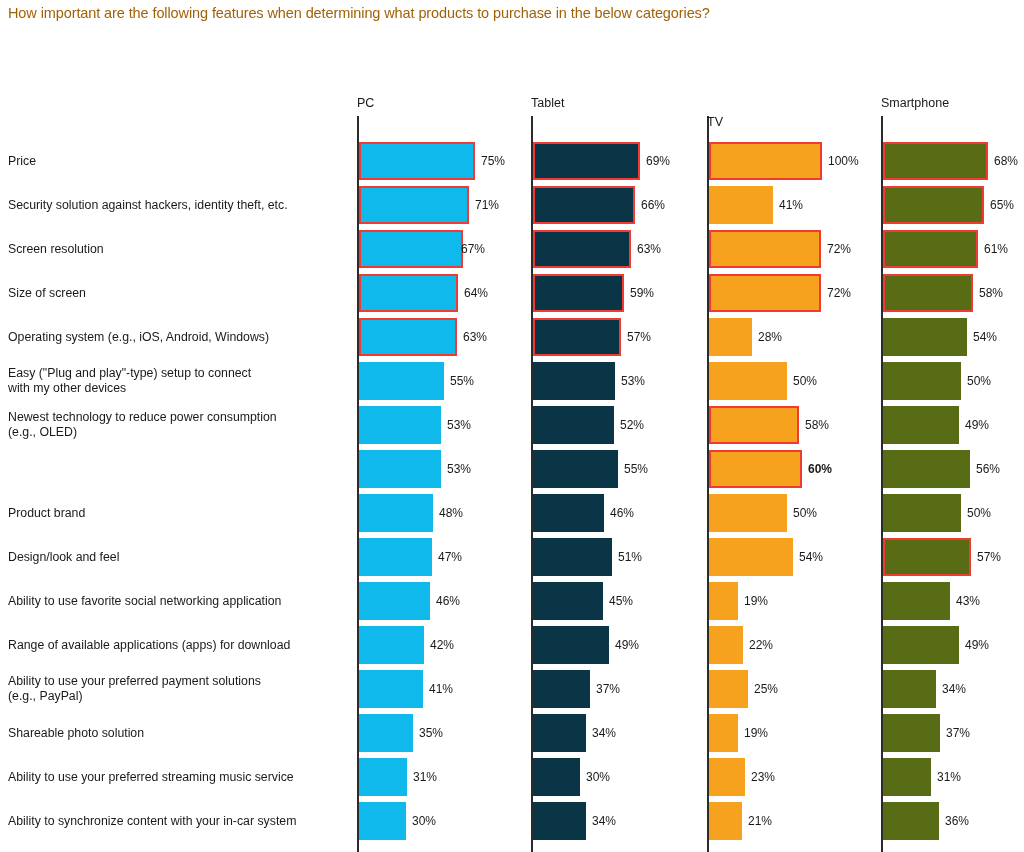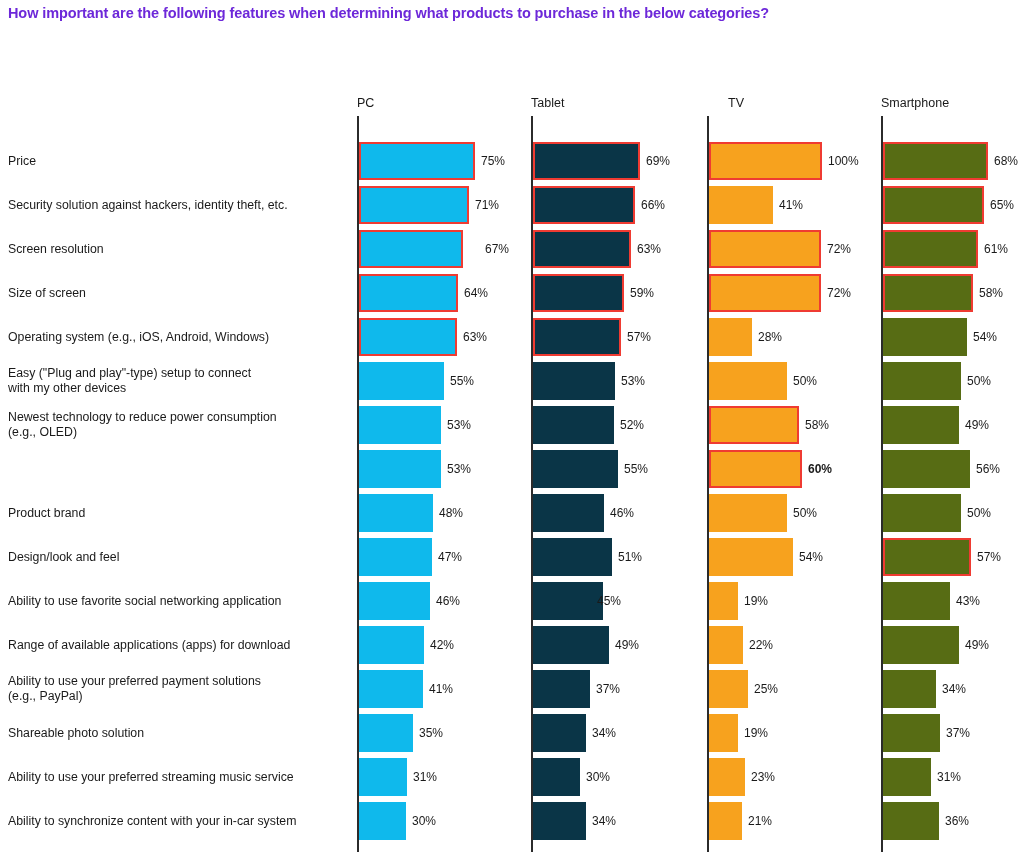--- a/index.html
+++ b/index.html
@@ -21,22 +21,22 @@
     height: 852px;
   }
 
   
   .title {
     position: absolute;
     left: 8px;
     top: 4px;
     width: 1000px;
     font-size: 14.5px;
-    font-weight: bold;
-    color: #6d28d9;
+    font-weight: normal;
+    color: #a16207;
     letter-spacing: -0.1px;
     line-height: 18px;
   }
   .subtitle {
     position: absolute;
     left: 8px;
     top: 46px;
     font-size: 13px;
     font-weight: normal;
     color: #8a8f94;
@@ -213,21 +213,21 @@
         <div class="row" style="top: 26px;">
           <div class="bar hl" style="width: 116px; background: rgb(15, 185, 236); border-color: rgb(239, 59, 50);"></div>
           <div class="bar-value" style="left: 116px;">75%</div>
         </div>
         <div class="row" style="top: 70px;">
           <div class="bar hl" style="width: 110px; background: rgb(15, 185, 236); border-color: rgb(239, 59, 50);"></div>
           <div class="bar-value" style="left: 110px;">71%</div>
         </div>
         <div class="row" style="top: 114px;">
           <div class="bar hl" style="width: 104px; background: rgb(15, 185, 236); border-color: rgb(239, 59, 50);"></div>
-          <div class="bar-value" style="left: 120px;">67%</div>
+          <div class="bar-value" style="left: 96px;">67%</div>
         </div>
         <div class="row" style="top: 158px;">
           <div class="bar hl" style="width: 99px; background: rgb(15, 185, 236); border-color: rgb(239, 59, 50);"></div>
           <div class="bar-value" style="left: 99px;">64%</div>
         </div>
         <div class="row" style="top: 202px;">
           <div class="bar hl" style="width: 98px; background: rgb(15, 185, 236); border-color: rgb(239, 59, 50);"></div>
           <div class="bar-value" style="left: 98px;">63%</div>
         </div>
         <div class="row" style="top: 246px;">
@@ -312,21 +312,21 @@
         <div class="row" style="top: 378px;">
           <div class="bar" style="width: 71px; background: rgb(10, 53, 71);"></div>
           <div class="bar-value" style="left: 71px;">46%</div>
         </div>
         <div class="row" style="top: 422px;">
           <div class="bar" style="width: 79px; background: rgb(10, 53, 71);"></div>
           <div class="bar-value" style="left: 79px;">51%</div>
         </div>
         <div class="row" style="top: 466px;">
           <div class="bar" style="width: 70px; background: rgb(10, 53, 71);"></div>
-          <div class="bar-value" style="left: 58px;">45%</div>
+          <div class="bar-value" style="left: 70px;">45%</div>
         </div>
         <div class="row" style="top: 510px;">
           <div class="bar" style="width: 76px; background: rgb(10, 53, 71);"></div>
           <div class="bar-value" style="left: 76px;">49%</div>
         </div>
         <div class="row" style="top: 554px;">
           <div class="bar" style="width: 57px; background: rgb(10, 53, 71);"></div>
           <div class="bar-value" style="left: 57px;">37%</div>
         </div>
         <div class="row" style="top: 598px;">
@@ -473,15 +473,15 @@
         </div>
         <div class="row" style="top: 686px;">
           <div class="bar" style="width: 56px; background: rgb(87, 108, 20);"></div>
           <div class="bar-value" style="left: 56px;">36%</div>
         </div>
       </div>
     </div>
 
 <div class="col-header" style="left: 357px;">PC</div>
     <div class="col-header" style="left: 531px;">Tablet</div>
-    <div class="col-header" style="left: 728px;">TV</div>
+    <div class="col-header" style="left: 707px; margin-top: 19px;">TV</div>
     <div class="col-header" style="left: 881px;">Smartphone</div>
   </div>
 
 </body></html>

